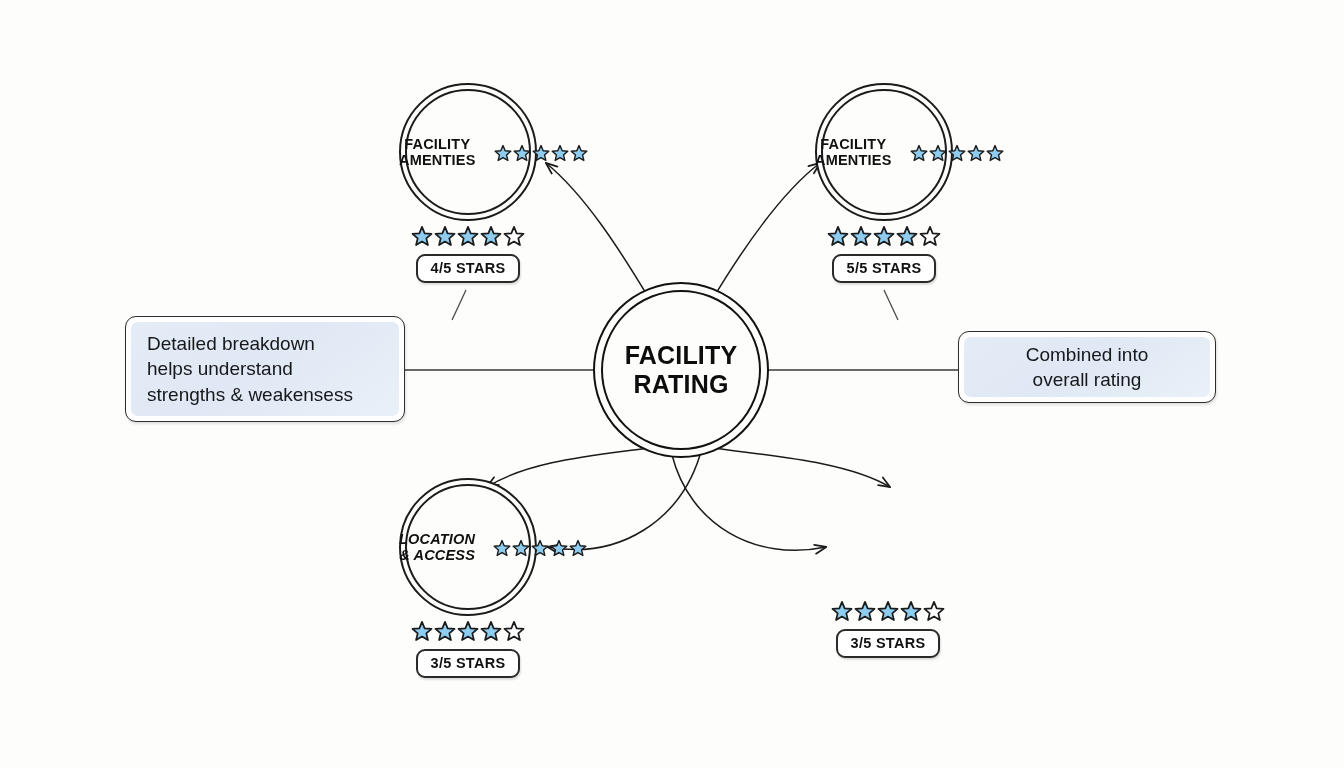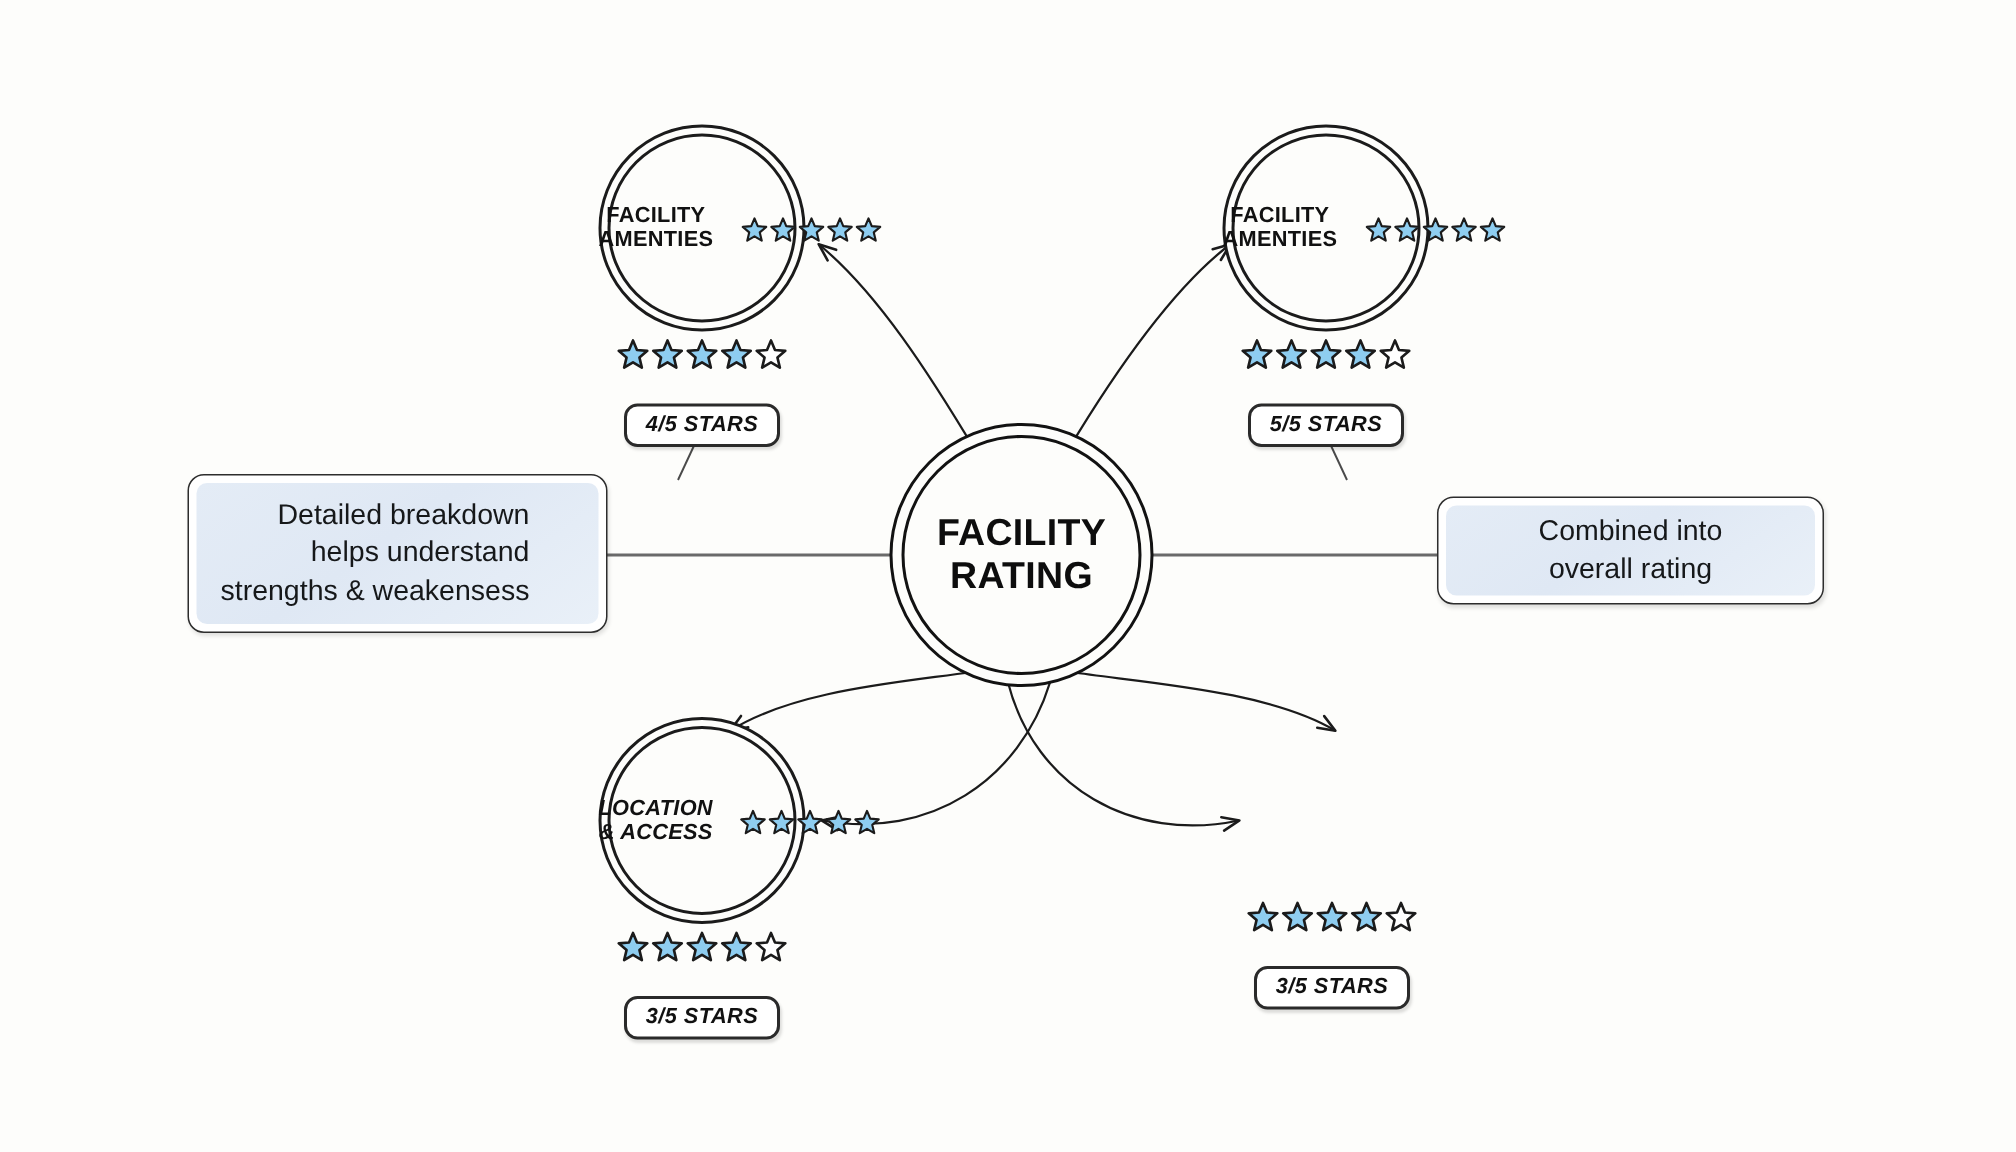--- a/index.html
+++ b/index.html
@@ -35,21 +35,21 @@
     text-align:center;line-height:1.12;white-space:pre-line;
   }
   .node .node-title.small{font-size:13.6px;}
 
   
   .stars{display:flex;gap:1px;align-items:center;}
   .stars.inner{margin-top:1px;}
   .star{display:block;}
 
   
-  .meta{position:absolute;display:flex;flex-direction:column;align-items:center;gap:22px;font-style:italic;}
+  .meta{position:absolute;display:flex;flex-direction:column;align-items:center;gap:7px;}
   .pill{
     background:#ffffff;border:2px solid #2a2a2a;border-radius:9px;
     padding:4px 13px 5px;font-size:14.5px;font-weight:600;color:#111;
     letter-spacing:.3px;white-space:nowrap;
     box-shadow:1px 2px 2px rgba(0,0,0,.13);
   }
 
   
   #hub{position:absolute;width:176px;height:176px;}
   #hub .ring-outer{
@@ -275,21 +275,21 @@
         <svg viewBox="0 0 24 23" width="22" height="22" class="star">
           <path d="M12 1.6 L14.9 8.55 L22.4 9.2 L16.7 14.1 L18.45 21.4 L12 17.55 L5.55 21.4 L7.3 14.1 L1.6 9.2 L9.1 8.55 Z" fill="#8ecdf0" stroke="#1b1b1b" stroke-width="1.9" stroke-linejoin="round"></path>
         </svg>
         <svg viewBox="0 0 24 23" width="22" height="22" class="star">
           <path d="M12 1.6 L14.9 8.55 L22.4 9.2 L16.7 14.1 L18.45 21.4 L12 17.55 L5.55 21.4 L7.3 14.1 L1.6 9.2 L9.1 8.55 Z" fill="#ffffff" stroke="#1b1b1b" stroke-width="1.9" stroke-linejoin="round"></path>
         </svg>
       </div>
     <div class="pill">3/5 STARS</div>
   </div>
 
-  <div class="callout" style="left:125px;top:316px;width:280px;height:106px;text-align:right;">
+  <div class="callout" style="left:125px;top:316px;width:280px;height:106px;">
     <div class="fill">
       <div class="txt">Detailed breakdown
 helps understand
 strengths &amp; weakensess</div>
     </div>
   </div>
 
   <div class="callout center" style="left:958px;top:331px;width:258px;height:72px;">
     <div class="fill">
       <div class="txt">Combined into

